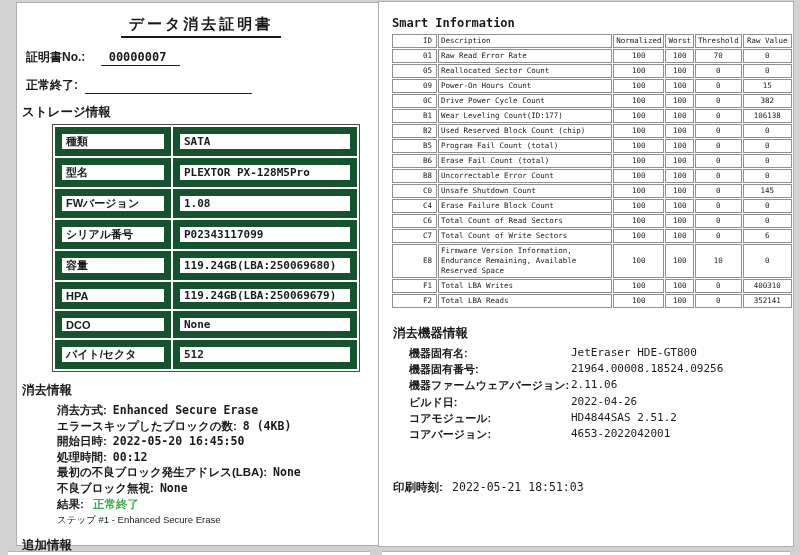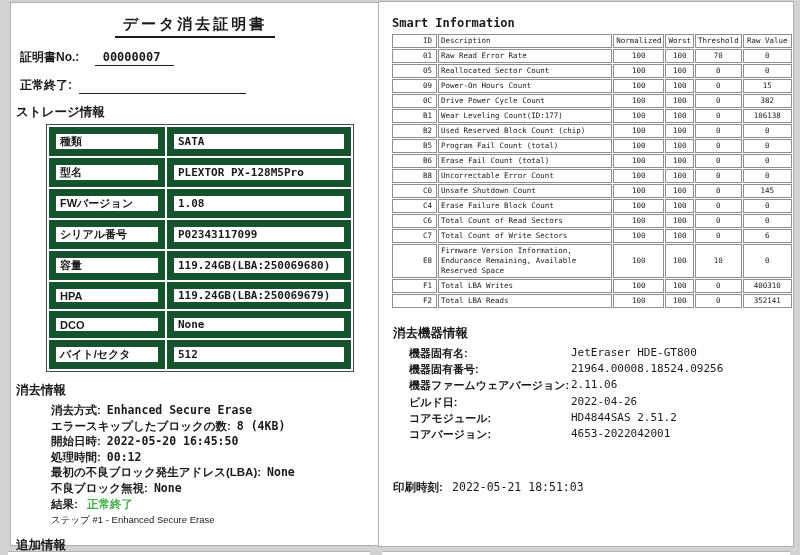--- a/index.html
+++ b/index.html
@@ -5,21 +5,21 @@
   html,body{margin:0;padding:0;}
   body{
     width:800px;height:555px;
     background:#d2d2d2;
     position:relative;overflow:hidden;
     font-family:"Liberation Sans","DejaVu Sans",sans-serif;
     color:#1a1a1a;
     -webkit-font-smoothing:antialiased;
   }
   .page{position:absolute;background:#fff;border:1px solid #aeaeae;box-sizing:border-box;}
-  .page-left{left:10px;top:2px;width:370px;height:544px;}
+  .page-left{left:16px;top:2px;width:370px;height:544px;}
   .page-right{left:378px;top:1px;width:416px;height:546px;}
   .page-sliver{position:absolute;background:#fff;border-top:1px solid #b5b5b5;height:4px;}
   .sliver-left{left:8px;top:551px;width:362px;}
   .sliver-right{left:382px;top:551px;width:408px;}
 
   
   .title-wrap{text-align:center;margin-top:12px;}
   .doc-title{display:inline-block;font-size:15px;font-weight:bold;letter-spacing:3px;
     border-bottom:2px solid #1a1a1a;padding:0 8px 2px;}
   .cert-row,.cust-row{margin:11px 0 0 9px;font-size:12px;font-weight:bold;}

